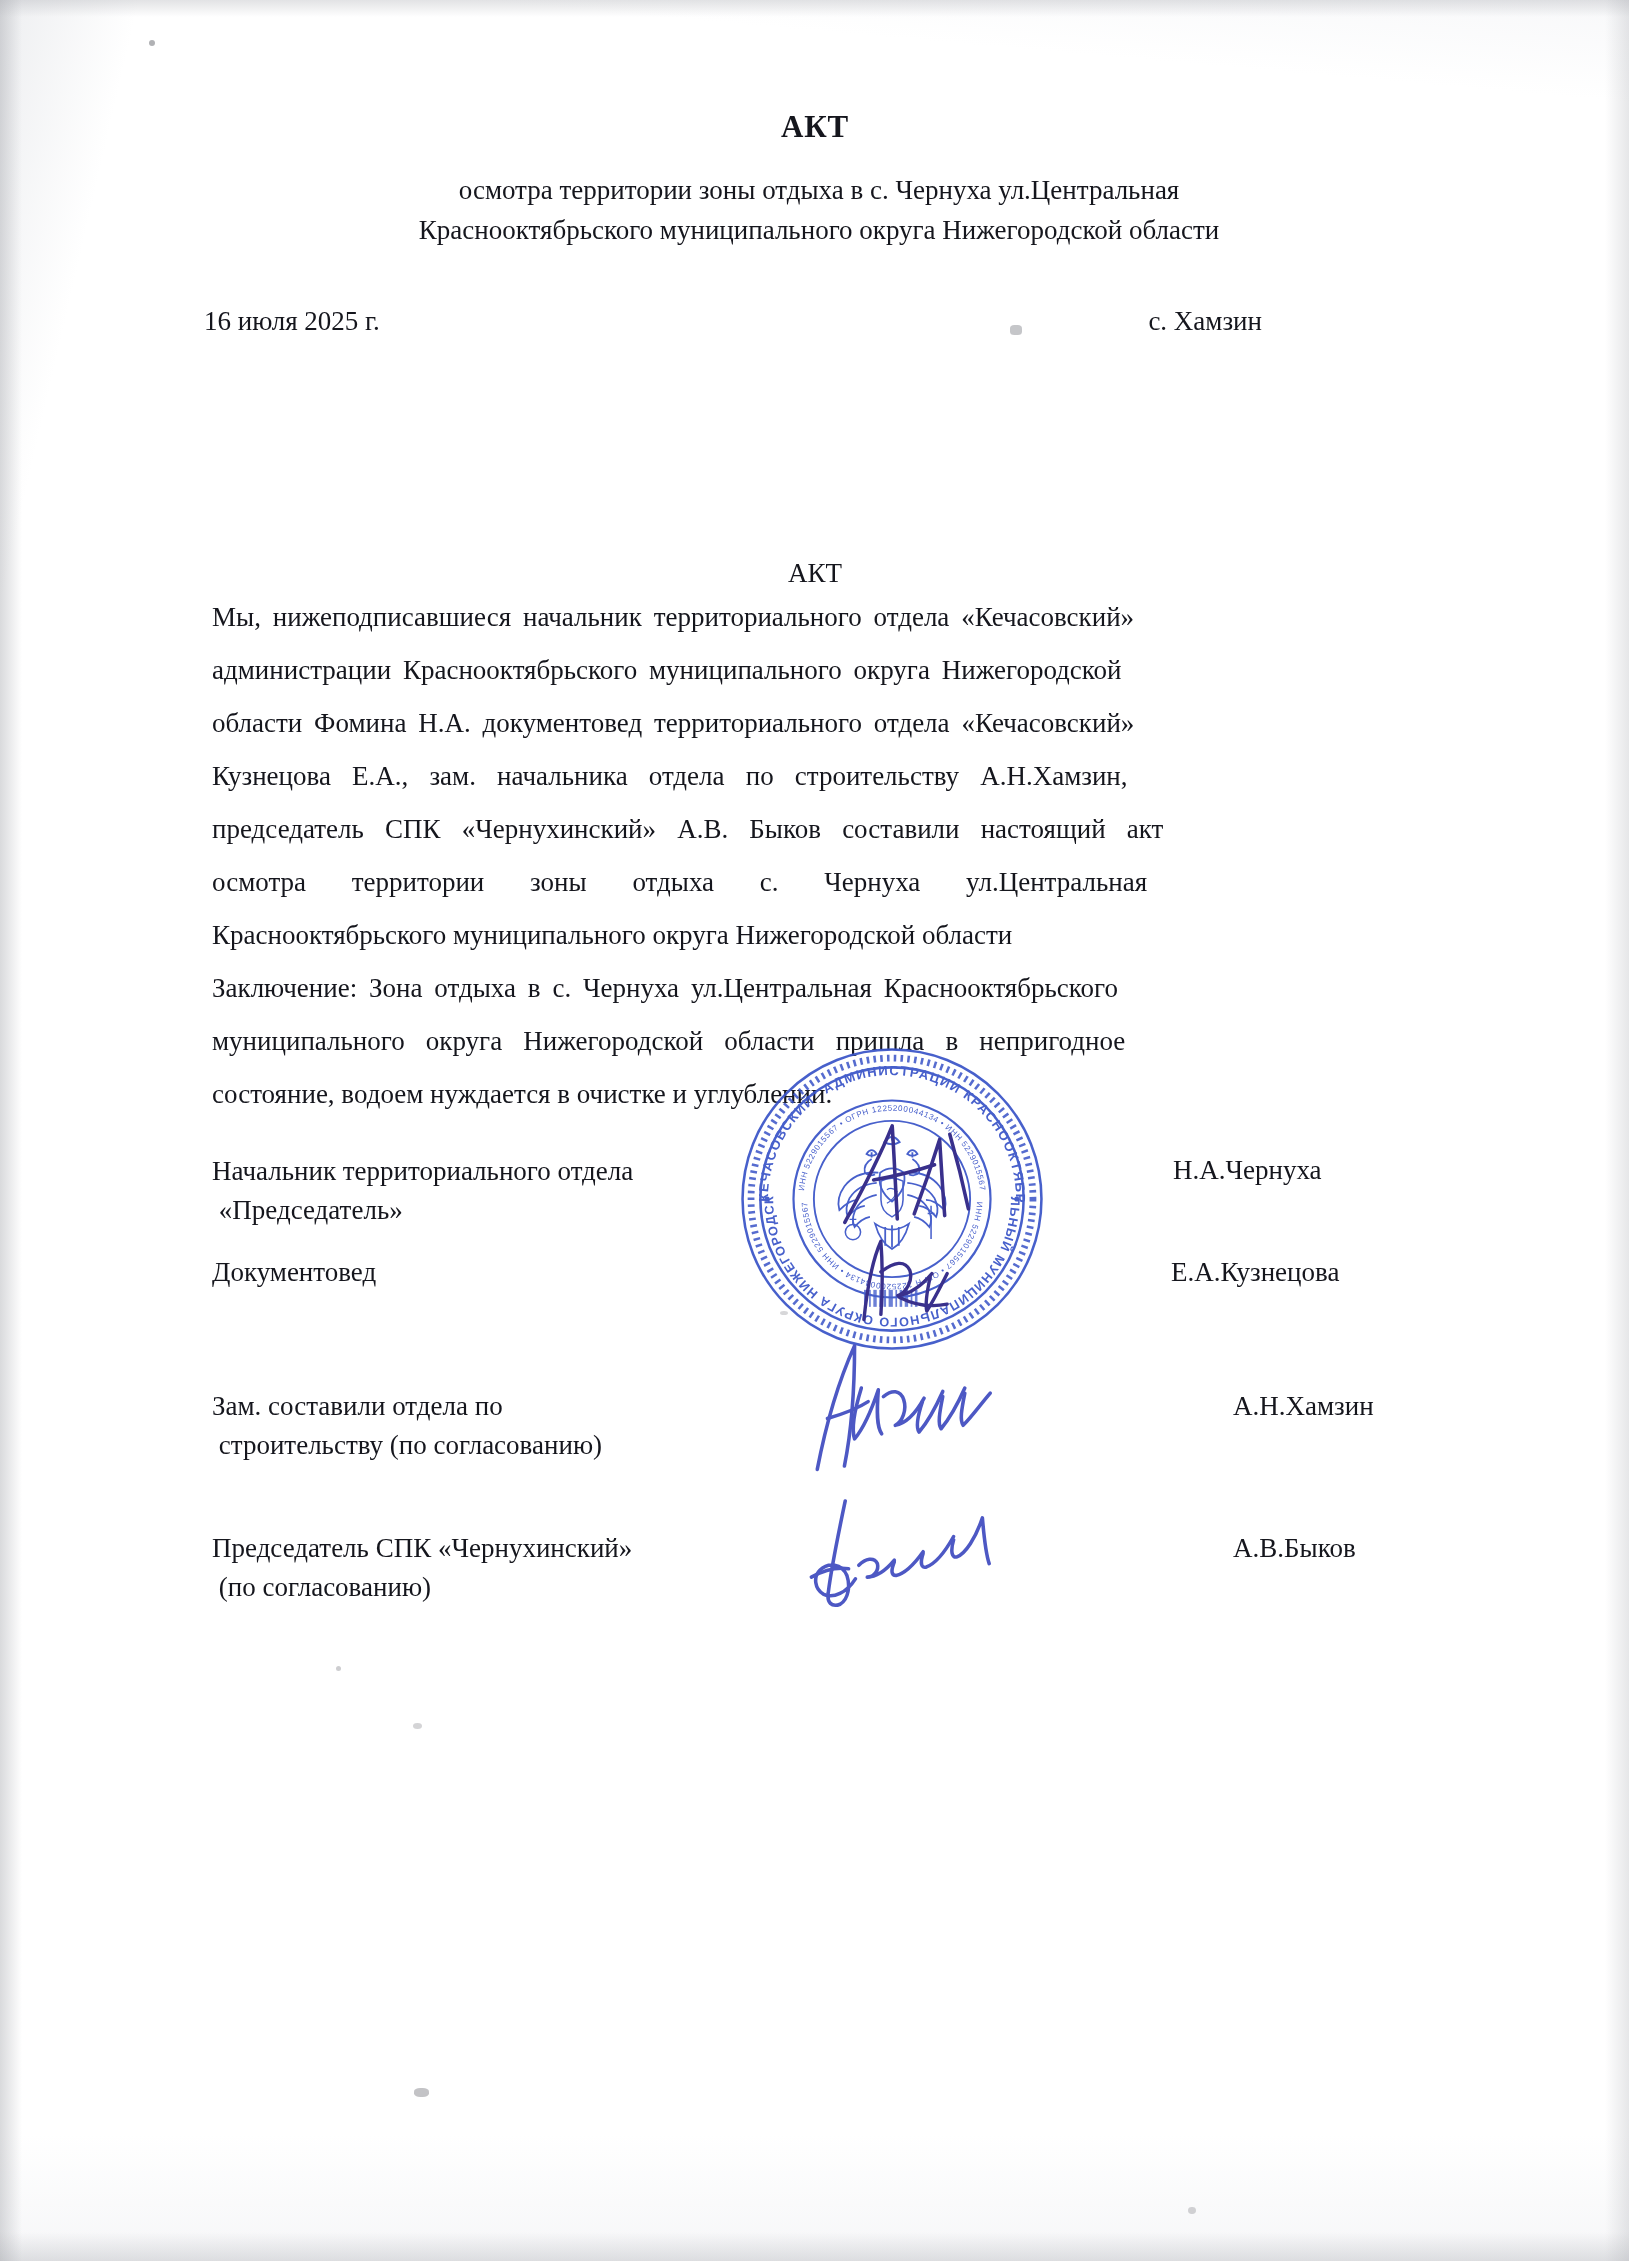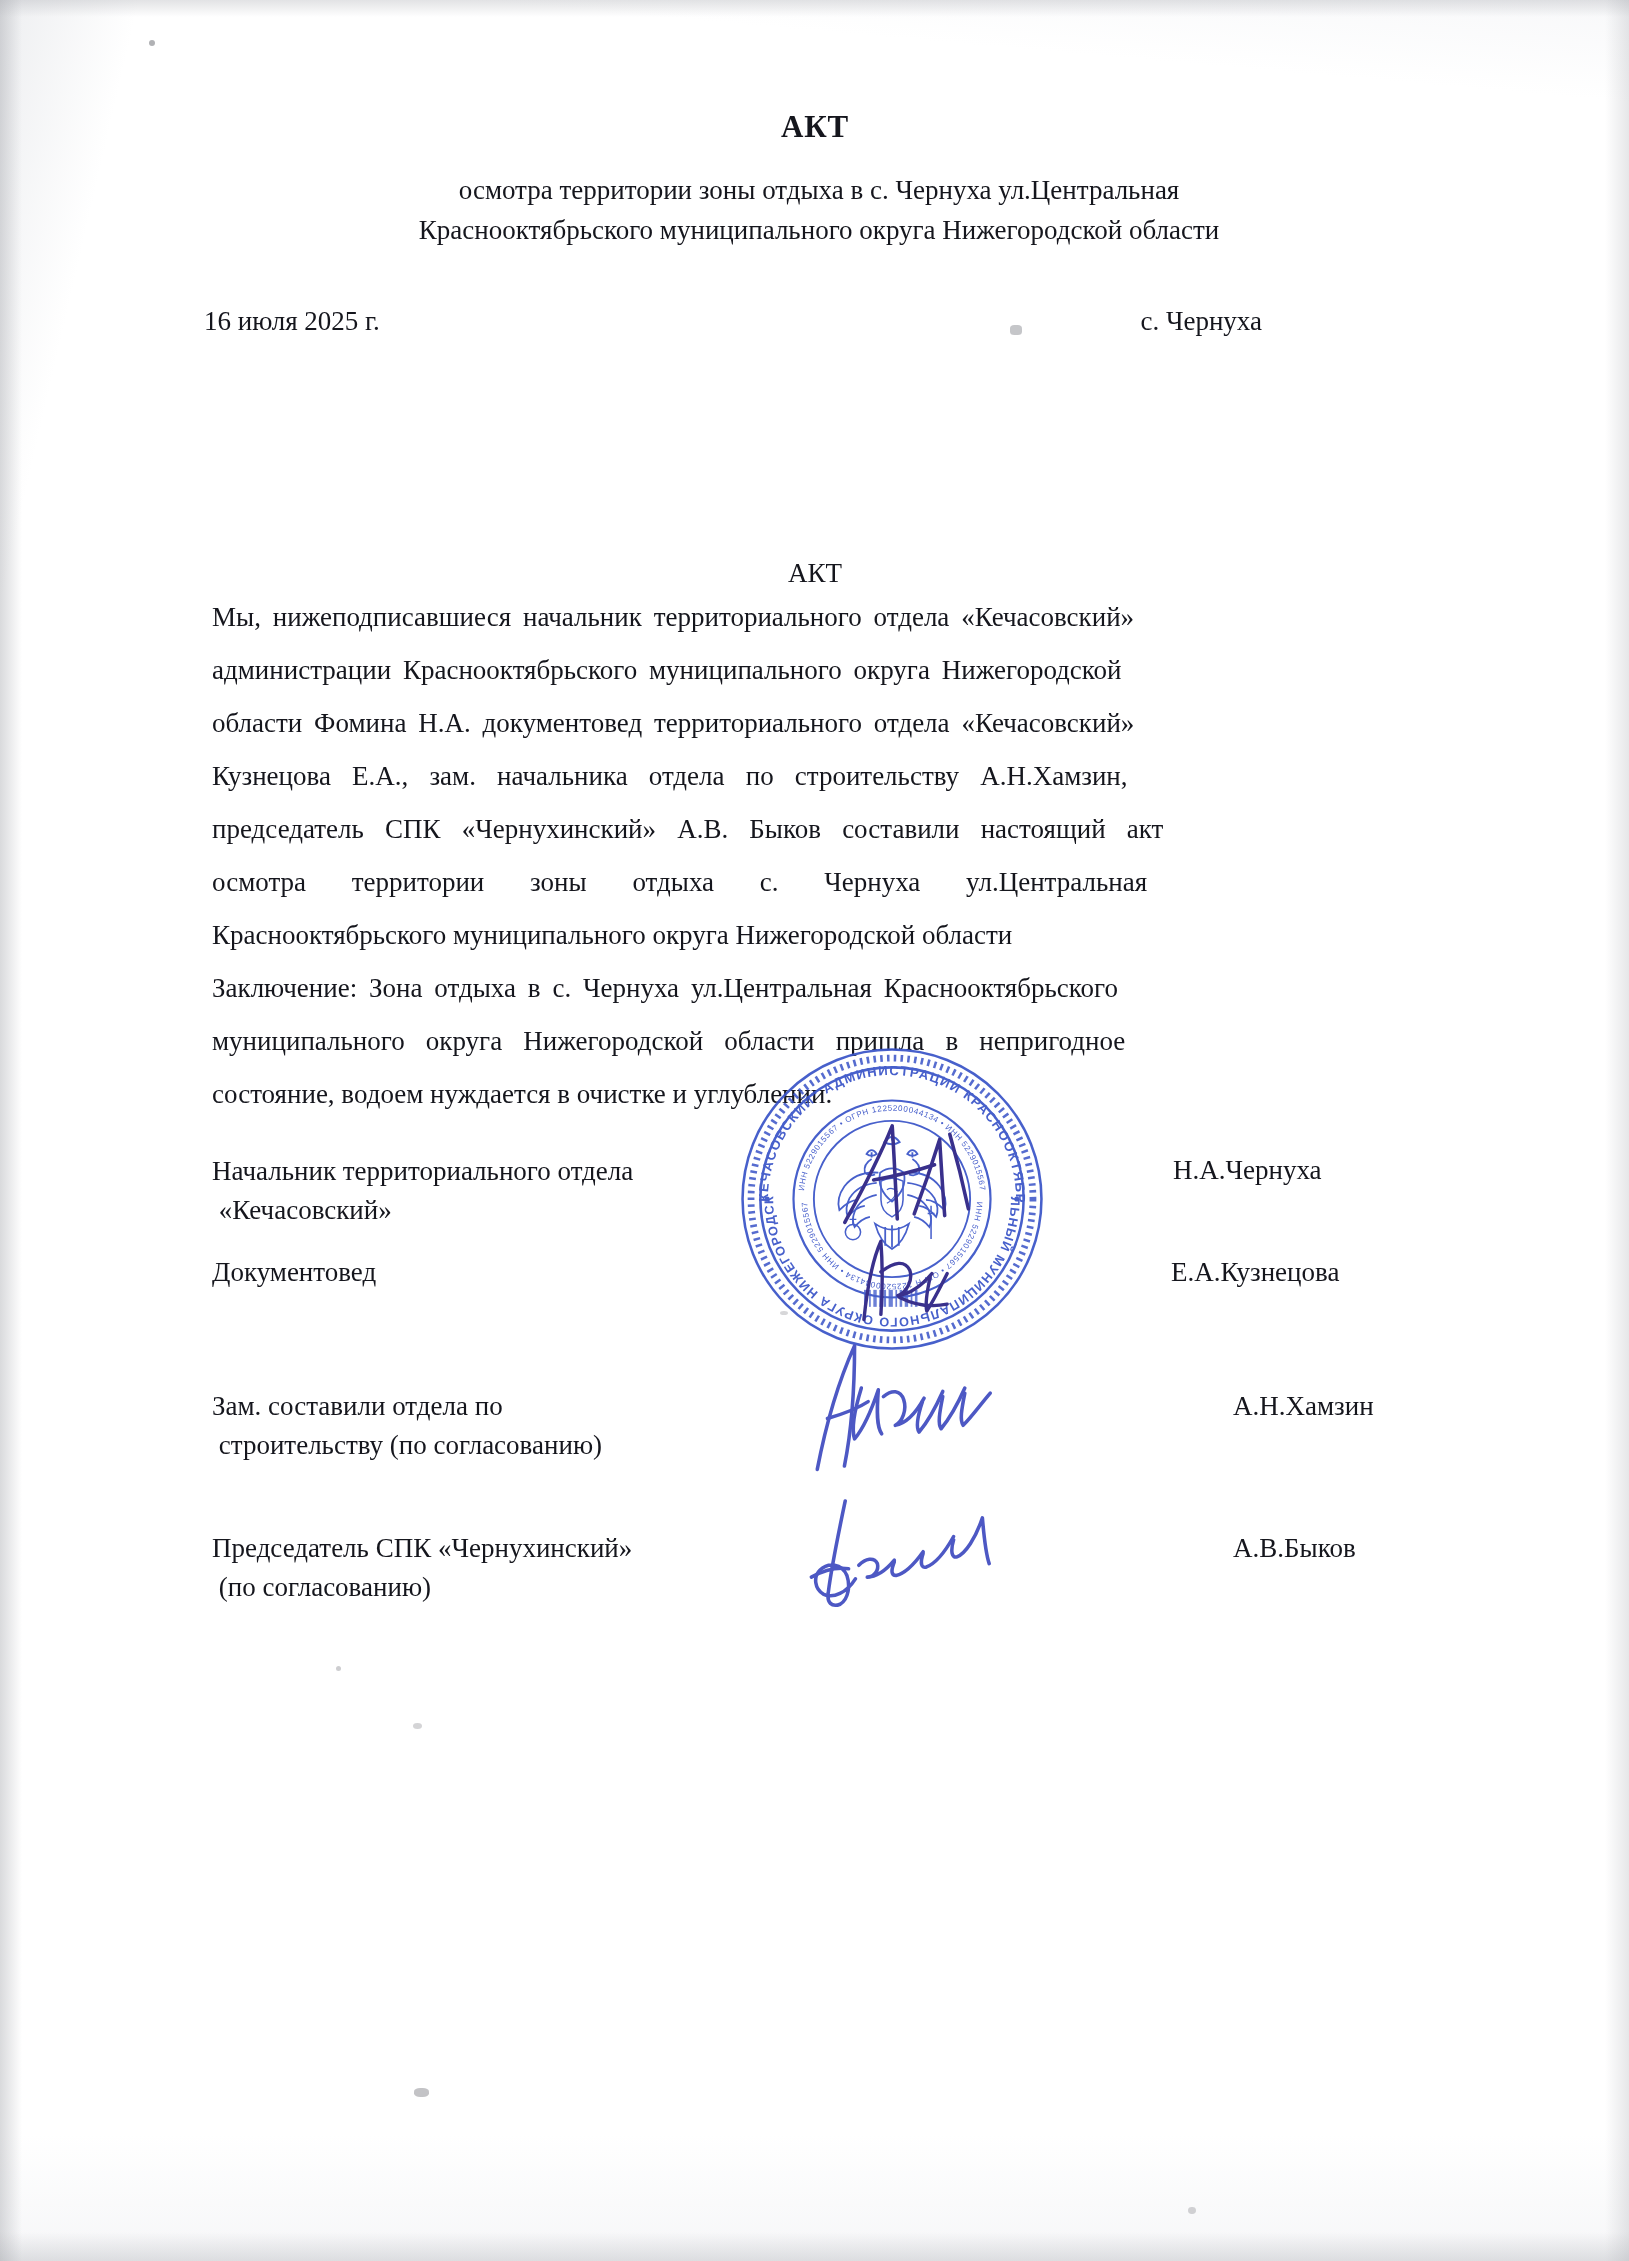--- a/index.html
+++ b/index.html
@@ -169,21 +169,21 @@
   <div class="speck" style="left:1010px;top:325px; width:12px; height:10.2px; opacity:.40; border-radius:35%;"></div>
 
   <div class="doc-title">АКТ</div>
 
   <div class="subtitle subtitle-1">осмотра    территории  зоны отдыха в с. Чернуха ул.Центральная</div>
 
   <div class="subtitle subtitle-2">Краснооктябрьского муниципального округа Нижегородской области</div>
 
   <div class="dateline">
     <span class="date">16 июля 2025 г.</span>
-    <span class="place">с. Чернуха</span>
+    <span class="place">с. Хамзин</span>
   </div>
 
   <div class="second-title">АКТ</div>
 
   <div class="body-block">
     <div class="body-line j-sm">Мы, нижеподписавшиеся начальник территориального отдела «Кечасовский»</div>
     <div class="body-line j-sm">администрации Краснооктябрьского муниципального округа Нижегородской</div>
     <div class="body-line j-sm">области Фомина Н.А. документовед территориального отдела «Кечасовский»</div>
     <div class="body-line j-md">Кузнецова Е.А., зам. начальника отдела по строительству А.Н.Хамзин,</div>
     <div class="body-line j-md">председатель СПК «Чернухинский» А.В. Быков составили настоящий акт</div>
@@ -273,21 +273,21 @@
       <g fill="#3a54c8">
         <circle cx="32" cy="179" r="3"></circle>
         <circle cx="326" cy="179" r="3"></circle>
       </g>
     </svg>
   </div>
 
   <div class="sig-row" style="top:1113px; height:102px;">
     <div class="sig-role">
       <span>Начальник территориального отдела</span>
-      <span class="l2">«Кечасовский»</span>
+      <span class="l2">«Председатель»</span>
     </div>
     <div class="sig-name" style="left:961px; top:38px;">Н.А.Чернуха</div>
   </div>
 
   <div class="sign" style="left:836px; top:1114px; width:170px; height:127px;">
     <svg width="170" height="127" viewBox="0 0 200 150">
       <g fill="none" stroke="#39308c" stroke-width="4.2" stroke-linecap="round" stroke-linejoin="round">
         <path d="M 10,128 C 34,84 54,44 66,14 C 68,44 70,88 72,124"></path>
         <path d="M 44,78 C 66,74 92,68 116,60"></path>
         <path d="M 92,118 C 104,86 114,56 122,30 C 124,62 126,96 128,120"></path>

